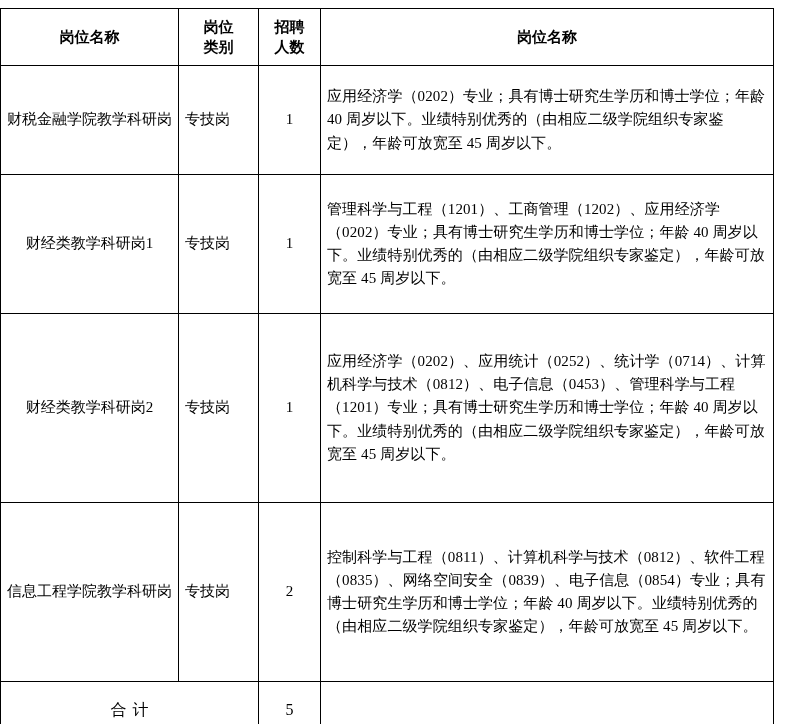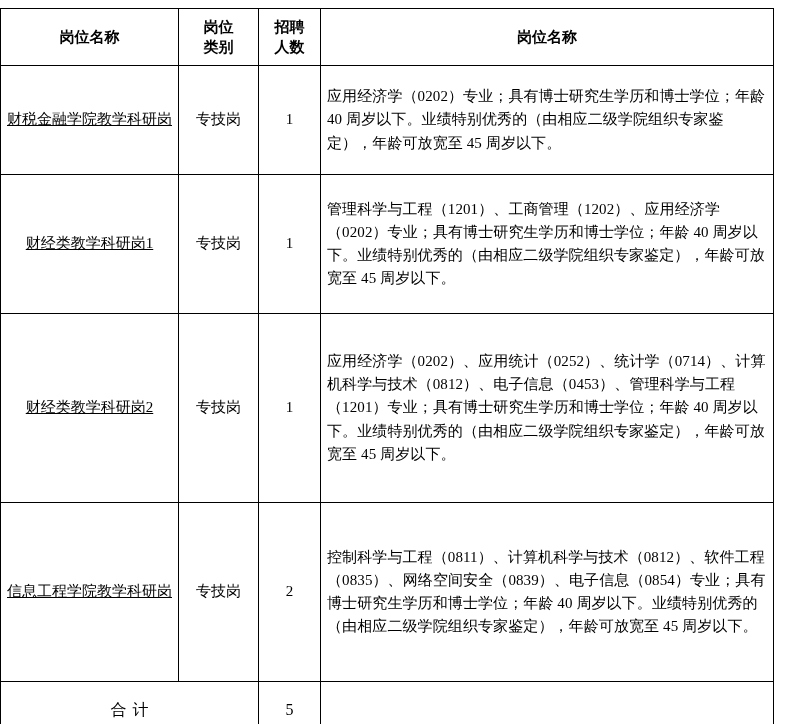--- a/index.html
+++ b/index.html
@@ -41,24 +41,22 @@
     font-size: 16px;
   }
   .col-name   { width: 178px; }
   .col-type   { width: 80px;  }
   .col-count  { width: 62px;  }
   .col-cond   { width: 453px; }
 
   td.c-name {
     text-align: center;
     font-size: 15px;
-    text-decoration: underline;
   }
   td.c-type {
-    text-align: center;
     font-size: 15px;
   }
   td.c-count {
     text-align: center;
     font-size: 15px;
   }
   td.c-cond {
     text-align: left;
     font-size: 15px;
     line-height: 1.75;

